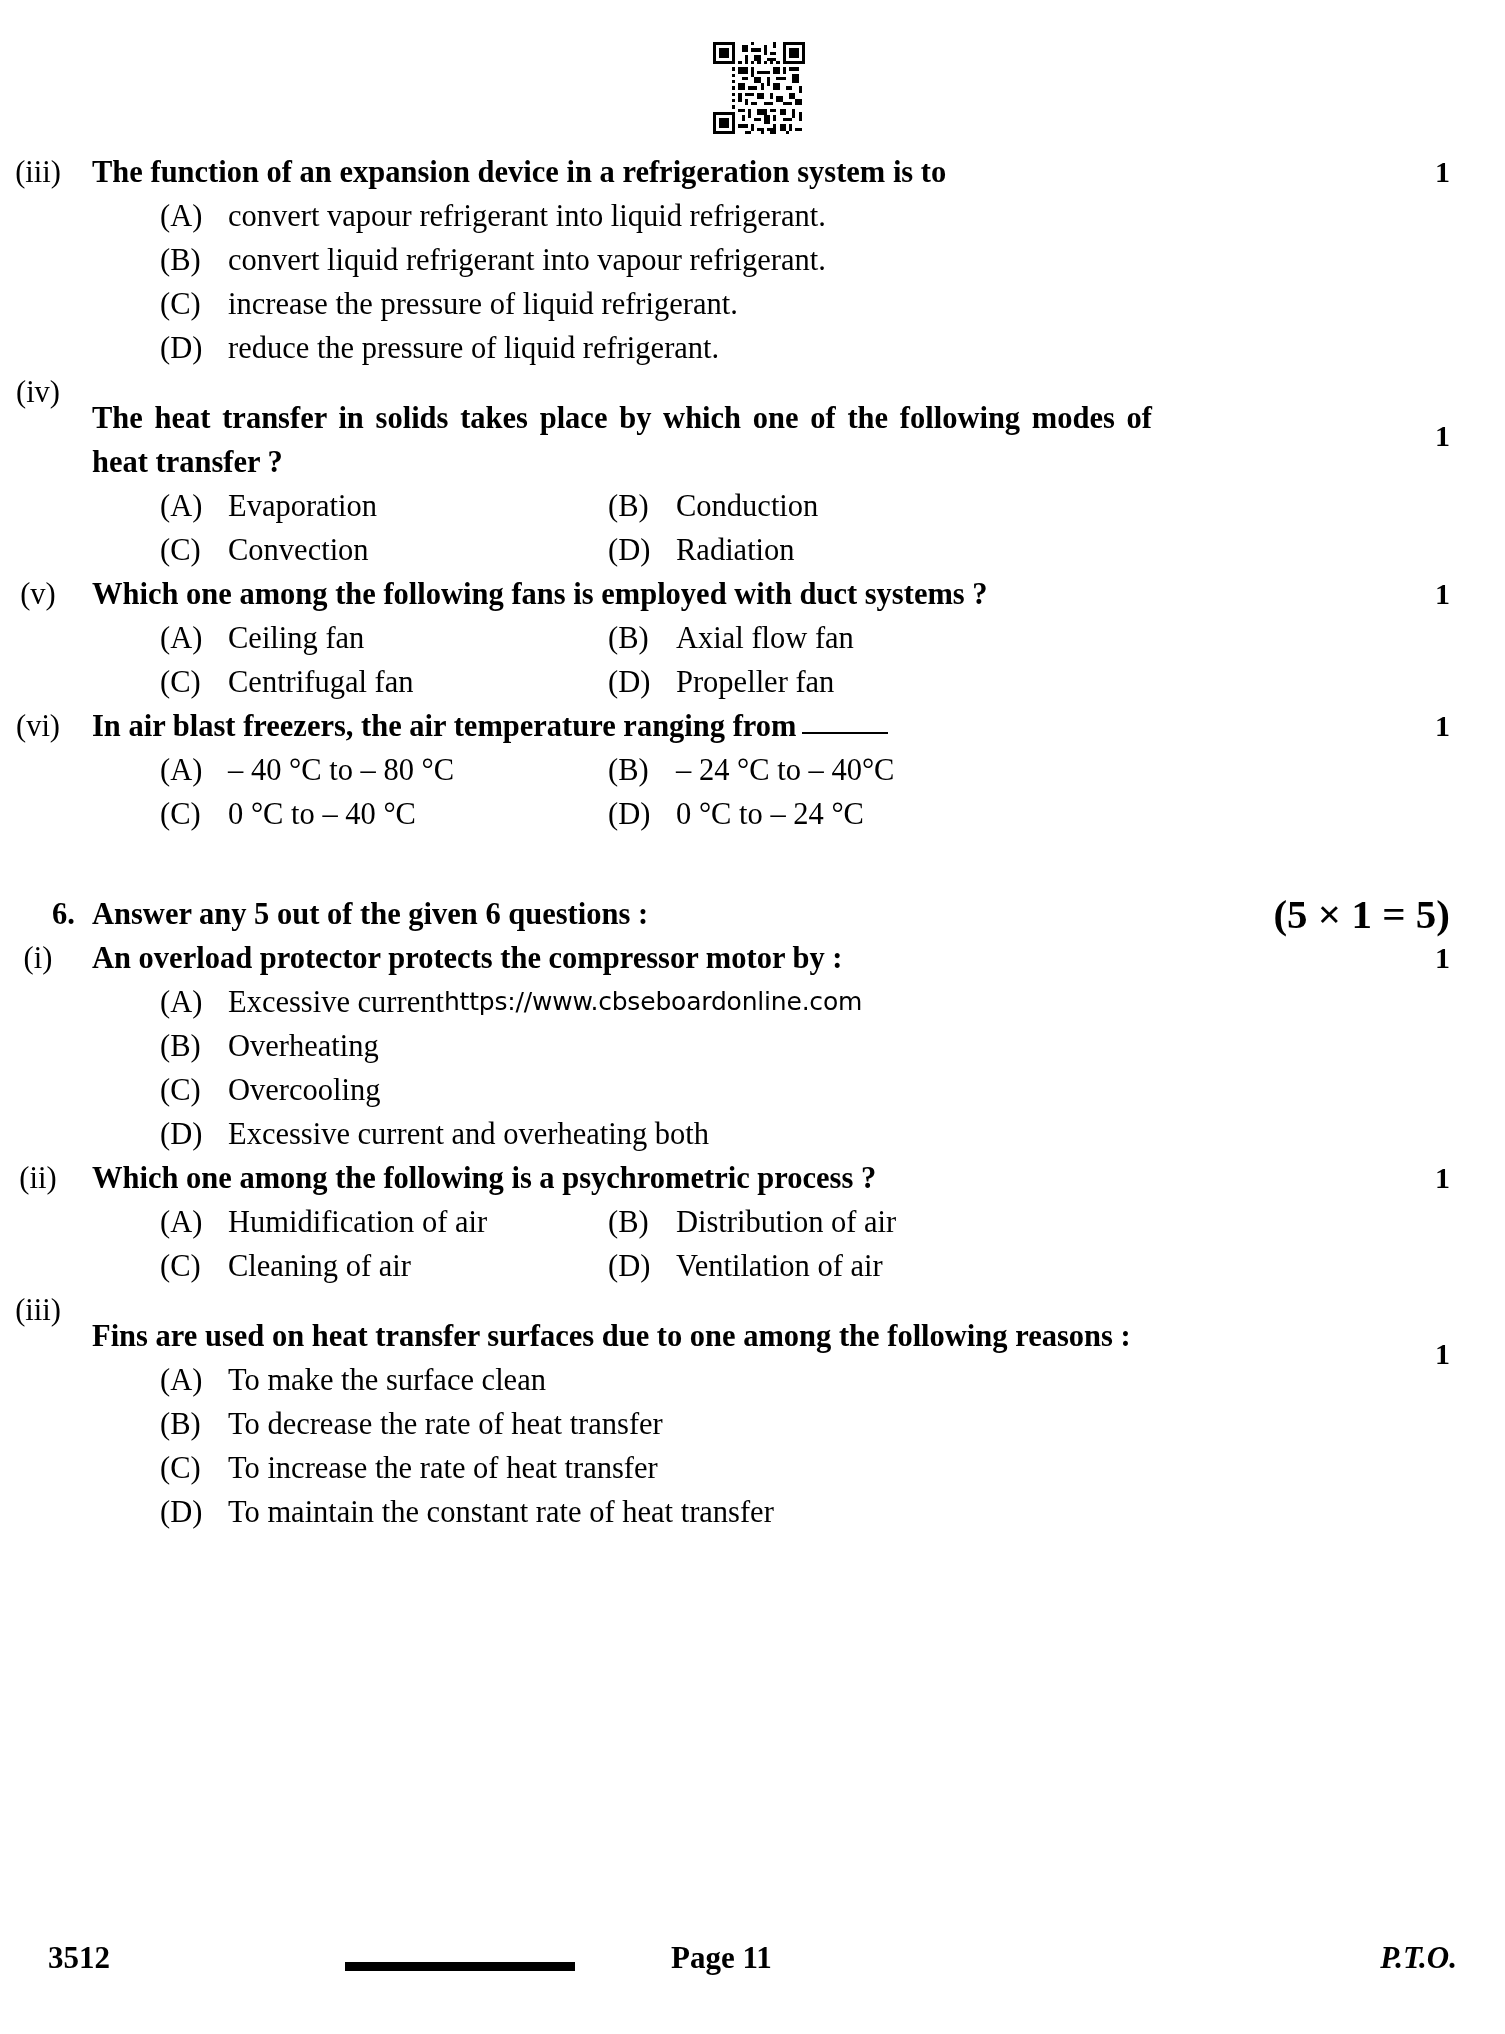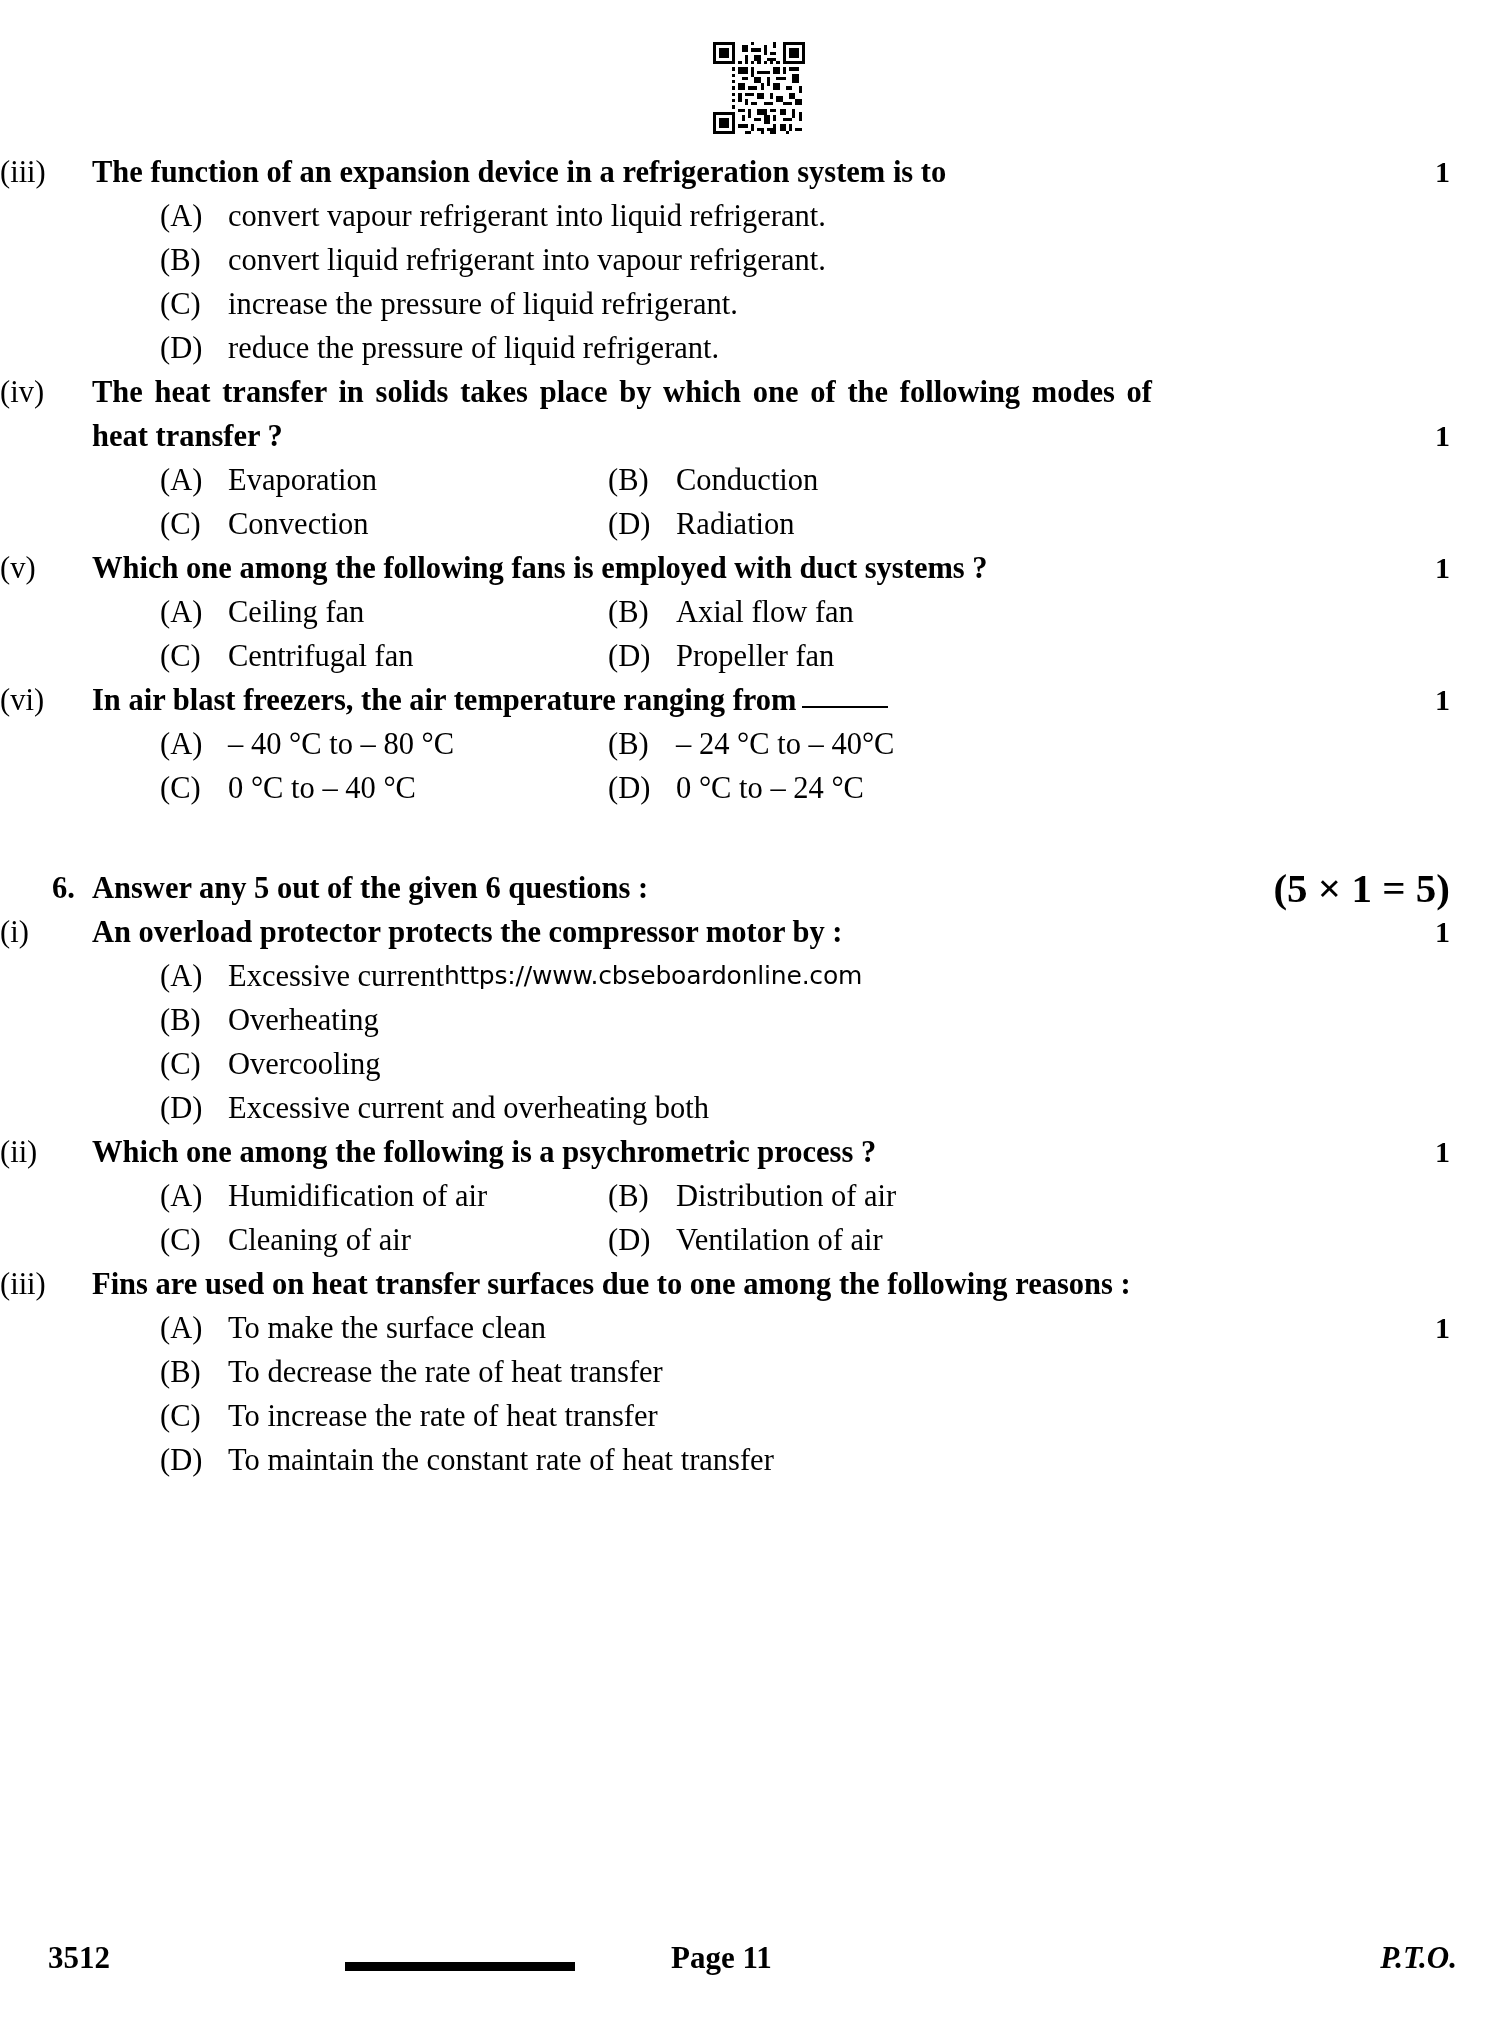--- a/index.html
+++ b/index.html
@@ -45,21 +45,21 @@
   .q-row {
     position: relative;
     display: flex;
     align-items: flex-start;
     margin: 0;
   }
 
   .roman {
     width: 92px;
     min-width: 92px;
-    text-align: left;
+    text-align: center;
     padding-right: 16px;
     box-sizing: border-box;
     font-size: 30.5px;
     line-height: 44px;
   }
   .qnum {
     width: 92px;
     min-width: 92px;
     text-align: left;
     padding-left: 52px;
@@ -72,20 +72,21 @@
     font-size: 30.5px;
     line-height: 44px;
     max-width: 1090px;
     font-weight: bold;
   }
   .qtext.bold { font-weight: bold; }
   .qtext.justify {
     text-align: justify;
     text-align-last: left;
     width: 1060px;
+    margin-top: 26px;
   }
 
   
   .opts {
     margin-left: 160px;
   }
   .opt-line {
     display: flex;
     align-items: flex-start;
     line-height: 44px;

